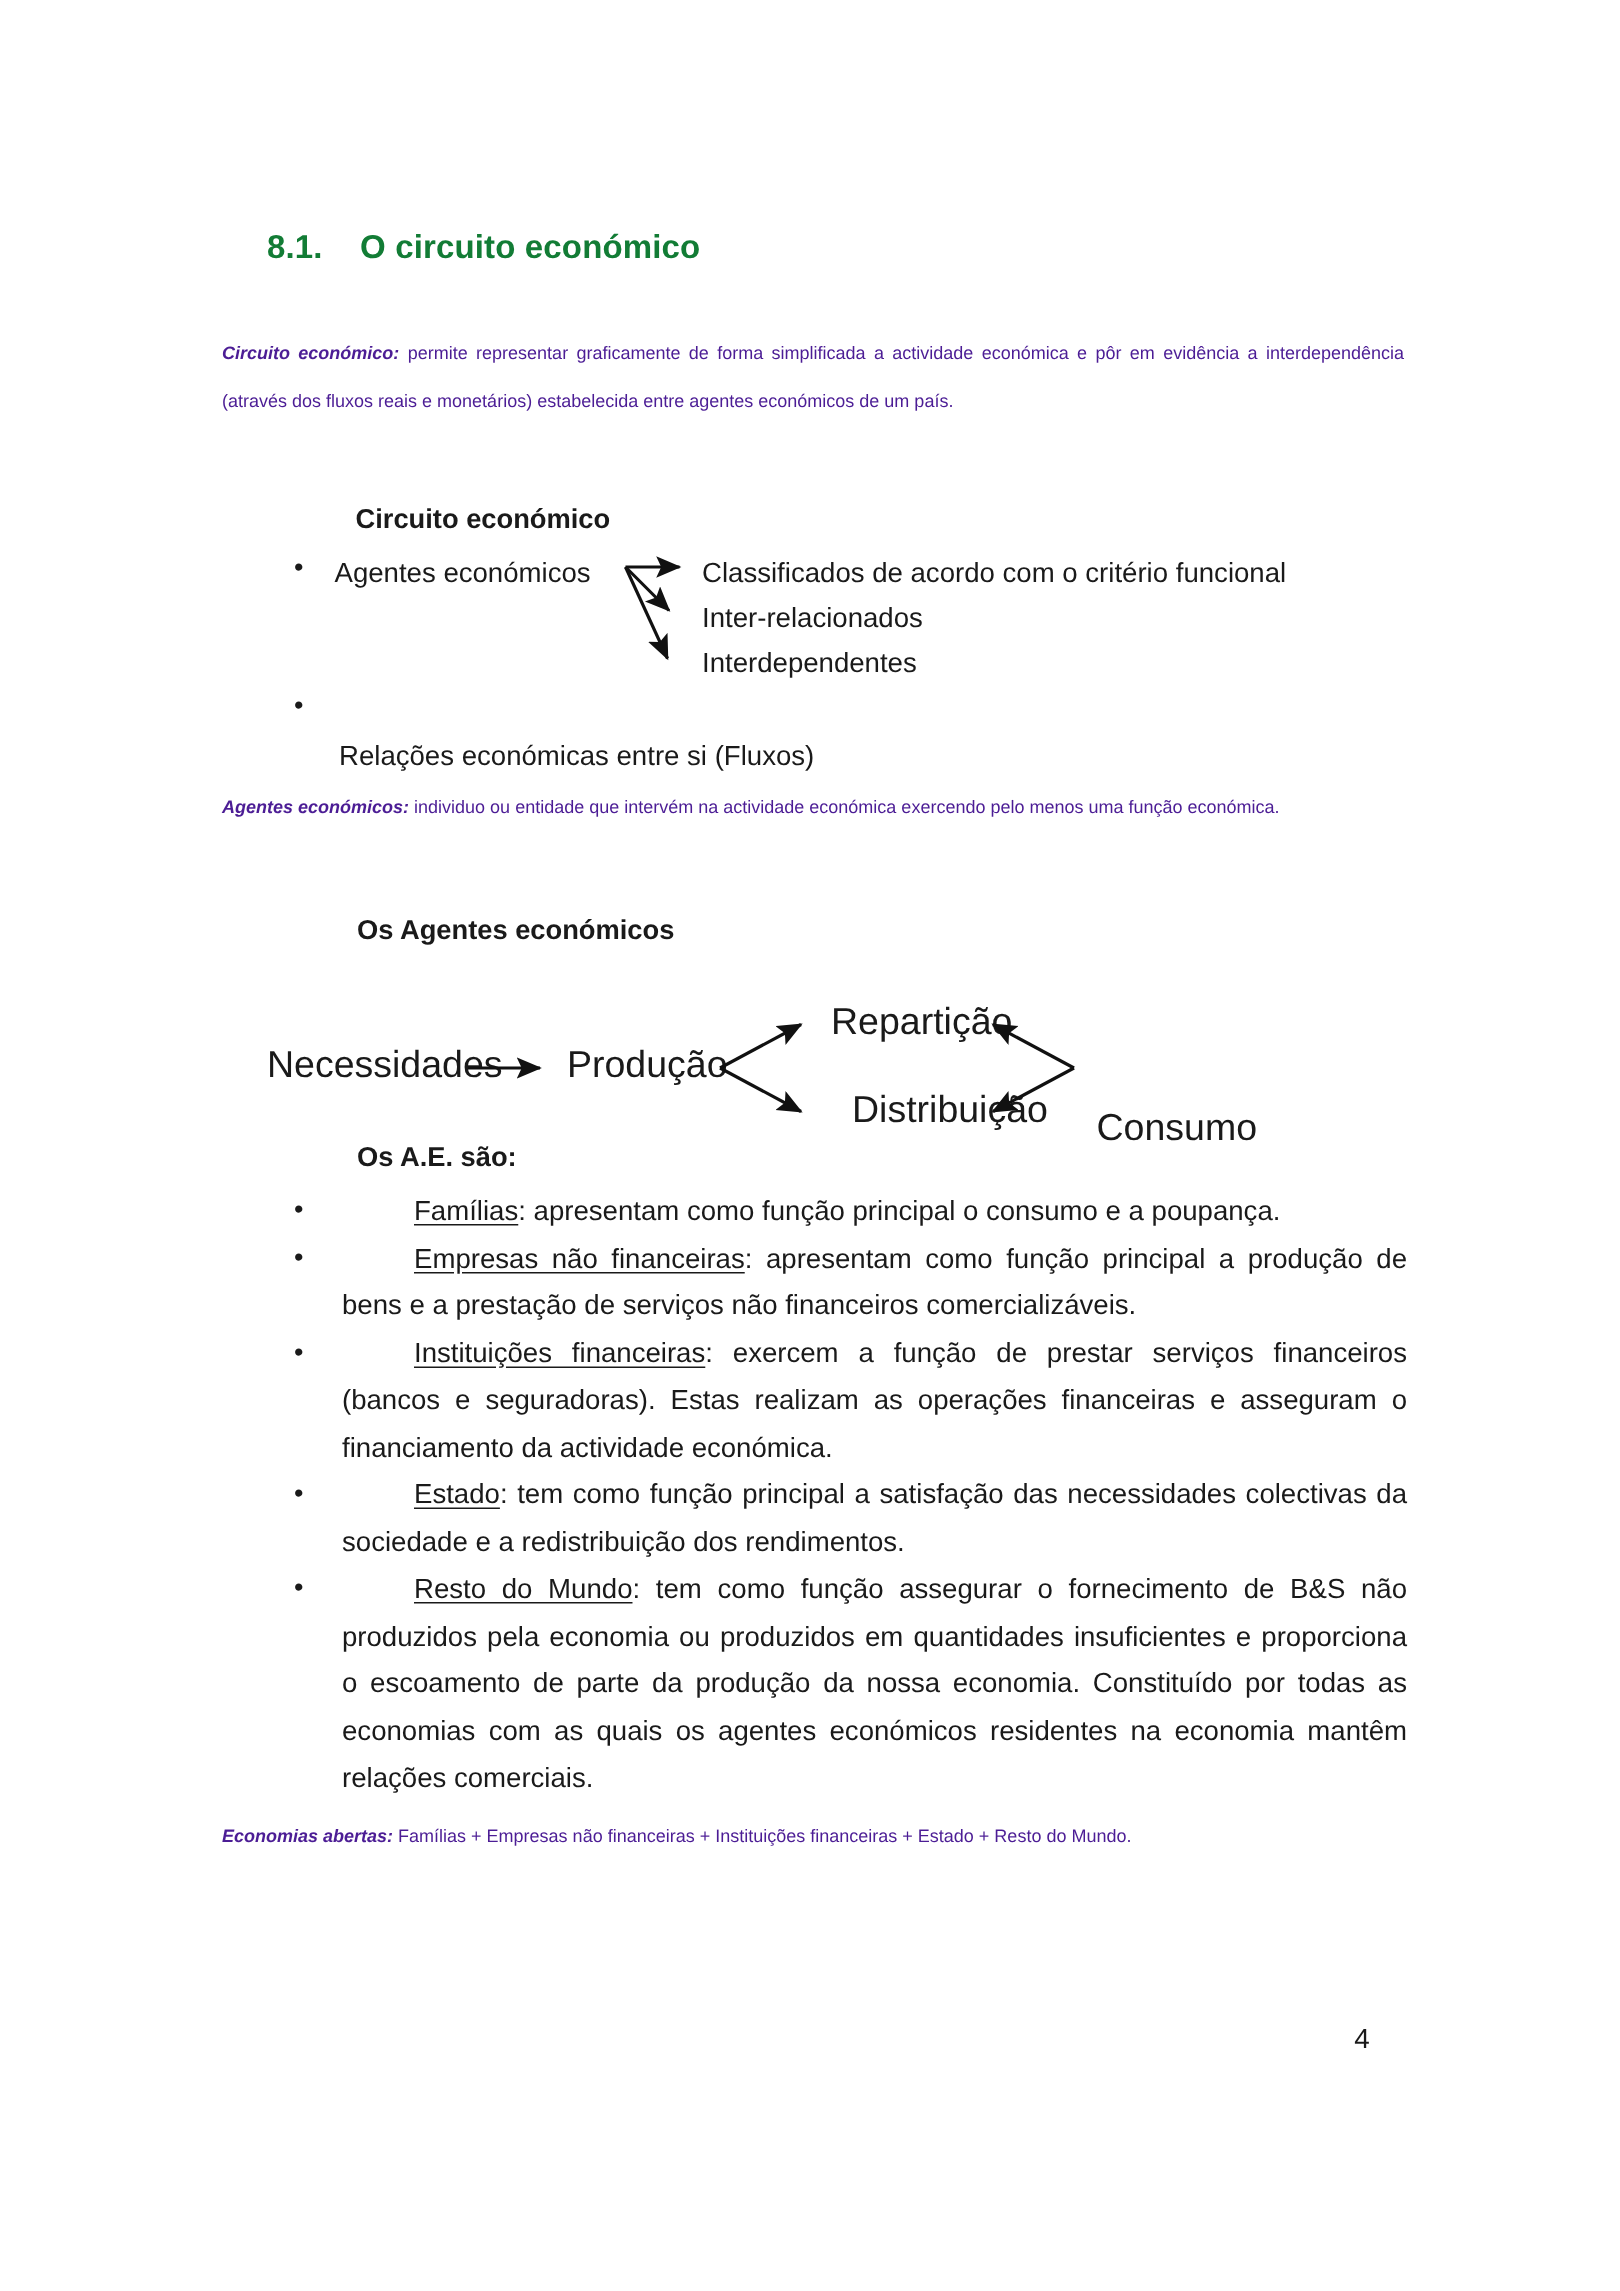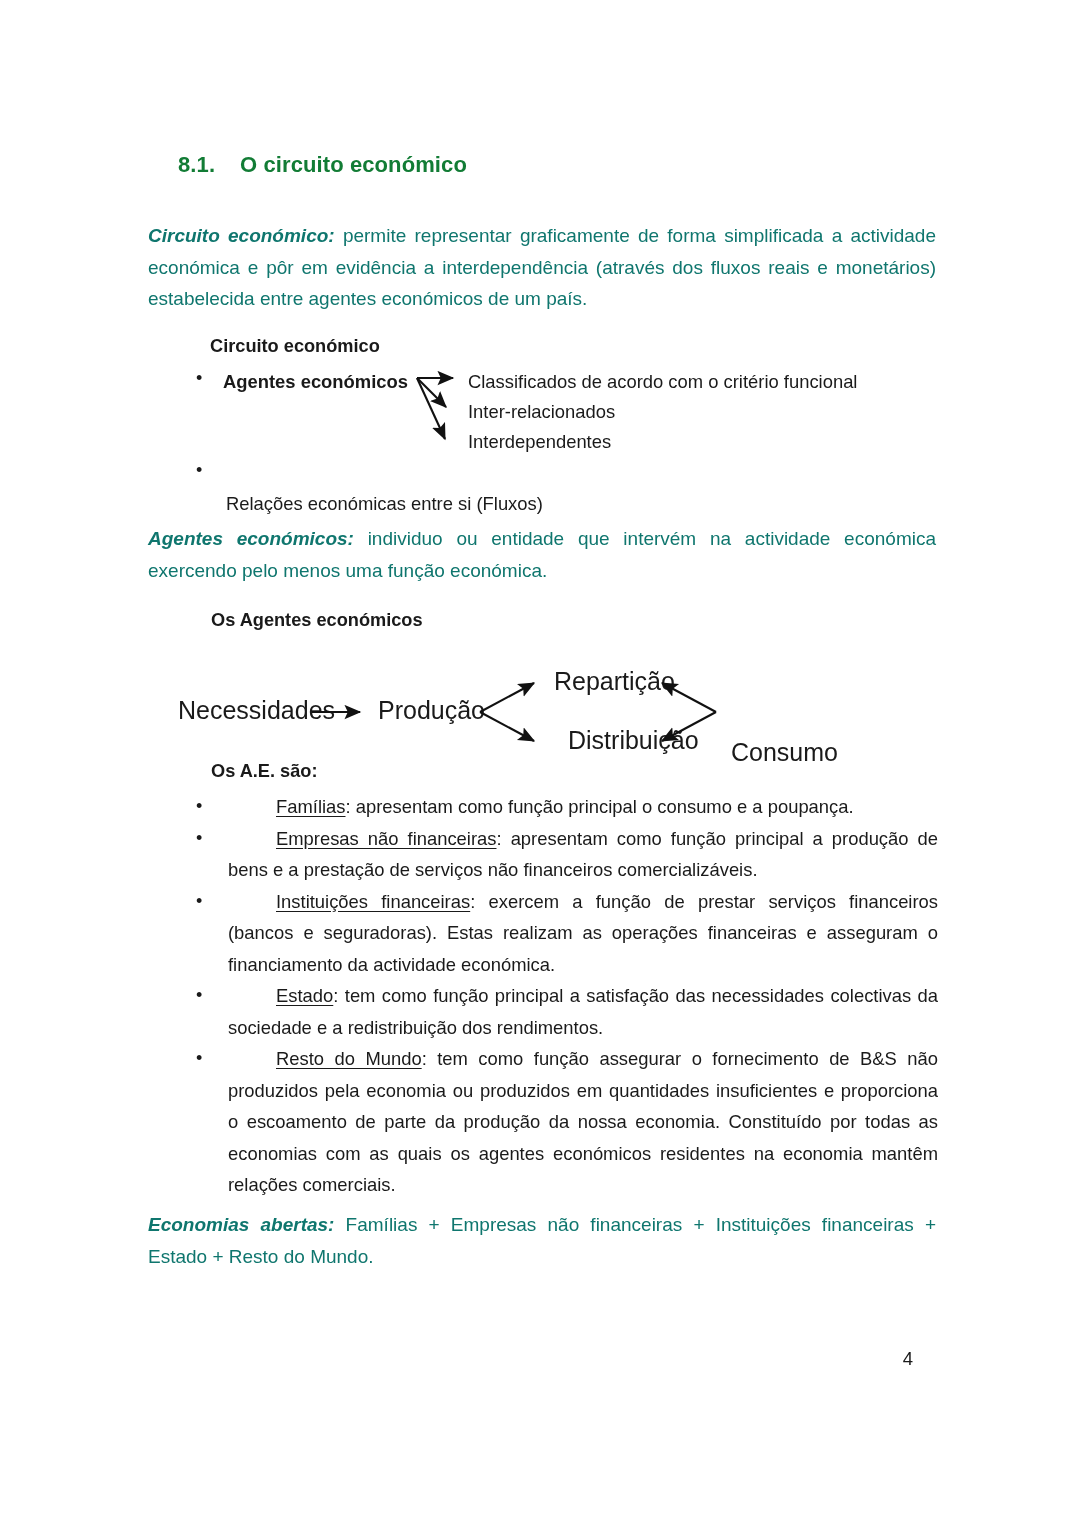--- a/index.html
+++ b/index.html
@@ -37,37 +37,38 @@
   .section-heading .num {
     display: inline-block;
     width: 62px;
   }
 
   
   .para {
     position: absolute;
     left: 148px;
     width: 788px;
-    font-size: 19px;
+    font-size: 12px;
     line-height: 31.5px;
     text-align: justify;
-    color: #0f766e;
+    color: #4c1d95;
   }
   .para b.lead {
     font-weight: bold;
     font-style: italic;
   }
 
   
   .subhead {
     position: absolute;
     font-size: 18.2px;
     font-weight: bold;
     color: #1a1a1a;
     white-space: nowrap;
+    margin-left: 27px;
   }
 
   
   .blist {
     position: absolute;
     left: 148px;
     width: 790px;
     font-size: 18.4px;
     line-height: 31.5px;
     color: #1a1a1a;
@@ -159,21 +160,21 @@
 
   <div class="para" style="top:220px;">
     <b class="lead">Circuito económico:</b><span> permite representar graficamente de forma simplificada a actividade económica e pôr em evidência a interdependência (através dos fluxos reais e monetários) estabelecida entre agentes económicos de um país.</span>
   </div>
 
   <div class="diagram1">
 
     <div class="subhead" style="left:62px; top:0px; position:absolute;">Circuito económico</div>
 
     <span class="d1-bullet" style="left:48px; top:32px;">•</span>
-    <div class="d1-label" style="left:75px; top:32px;font-weight:bold;">Agentes económicos</div>
+    <div class="d1-label" style="left:75px; top:32px;">Agentes económicos</div>
 
     <div class="d1-label" style="left:320px; top:32px;">Classificados de acordo com o critério funcional</div>
     <div class="d1-label" style="left:320px; top:62px;">Inter-relacionados</div>
     <div class="d1-label" style="left:320px; top:92px;">Interdependentes</div>
 
     <svg class="d1-svg" viewBox="0 0 790 152">
       <defs>
         <marker id="ah1" markerWidth="9" markerHeight="9" refX="7.4" refY="3.4" orient="auto" markerUnits="strokeWidth">
           <path d="M0,0 L8,3.4 L0,6.8 L1.6,3.4 z" fill="#111111"></path>
         </marker>

